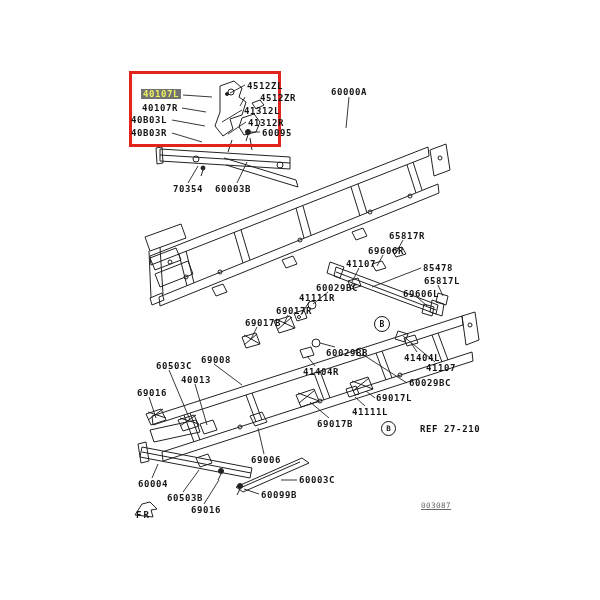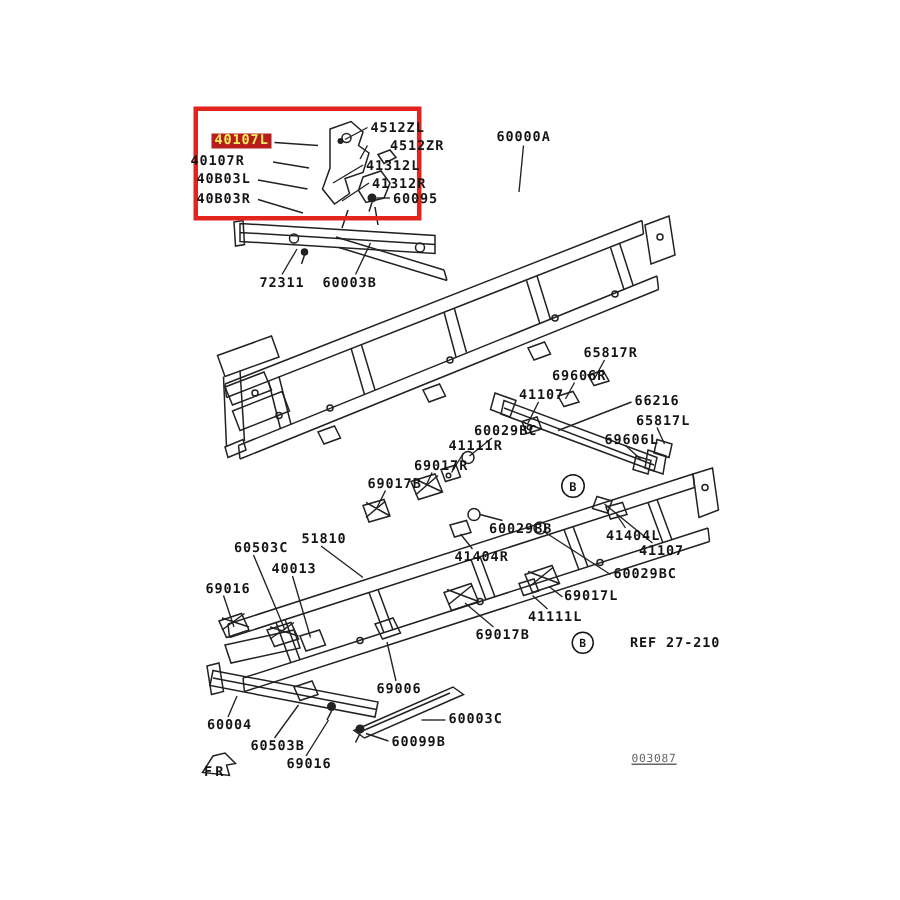--- a/index.html
+++ b/index.html
@@ -1,21 +1,21 @@
 <!DOCTYPE html>
 <html><head>
 <meta charset="utf-8">
 <style>
   html,body{margin:0;padding:0;background:#ffffff;}
   body{width:600px;height:600px;font-family:"DejaVu Sans Mono","Liberation Mono",monospace;}
   .diagram{position:relative;width:600px;height:600px;background:#fff;overflow:hidden;}
   svg.art{position:absolute;left:0;top:0;z-index:1;}
   .selbox{position:absolute;left:129px;top:71px;width:146px;height:70px;border:3px solid #e3241c;z-index:2;}
   .lbl{position:absolute;z-index:3;font-size:9px;font-weight:bold;letter-spacing:0.6px;line-height:10px;color:#151515;white-space:nowrap;}
-  .lbl.green{background:#b91c1c;color:#eef05e;padding:0 2px;}
+  .lbl.green{background:#737373;color:#eef05e;padding:0 2px;}
   .badge{position:absolute;z-index:3;border:1.2px solid #151515;border-radius:50%;display:flex;align-items:center;justify-content:center;font-size:8px;font-weight:bold;color:#151515;background:#fff;}
   #badge-frame{left:374px;top:316px;width:14px;height:14px;}
   #badge-ref{left:381px;top:421px;width:13px;height:13px;font-size:7.5px;}
   .ref-text{position:absolute;z-index:3;left:420px;top:424px;font-size:9px;font-weight:bold;letter-spacing:0.6px;color:#151515;text-align:center;}
   .fr{position:absolute;z-index:3;left:136px;top:510px;font-size:9px;font-weight:bold;letter-spacing:2px;color:#151515;}
   .sheet{position:absolute;z-index:3;left:421px;top:501px;font-size:7.5px;letter-spacing:0.5px;color:#666;text-decoration:underline;}
 </style>
 </head>
 <body>
 
@@ -179,51 +179,51 @@
     </g>
 
     <g stroke="#222" stroke-width="1" fill="none">
       <path d="M150,502 L157,509 L151,510 L153,517 L135,515 L142,504 Z"></path>
     </g>
   </svg>
 
   <div class="selbox"></div>
 
   <div class="lbl green" style="left:141px;top:89px">40107L</div>
-  <div class="lbl" style="left:127px;top:103px">40107R</div>
+  <div class="lbl" style="left:142px;top:103px">40107R</div>
   <div class="lbl" style="left:131px;top:115px">40B03L</div>
   <div class="lbl" style="left:131px;top:128px">40B03R</div>
   <div class="lbl" style="left:247px;top:81px">4512ZL</div>
   <div class="lbl" style="left:260px;top:93px">4512ZR</div>
   <div class="lbl" style="left:244px;top:106px">41312L</div>
   <div class="lbl" style="left:248px;top:118px">41312R</div>
   <div class="lbl" style="left:262px;top:128px">60095</div>
-  <div class="lbl" style="left:173px;top:184px">72311</div>
+  <div class="lbl" style="left:173px;top:184px">70354</div>
   <div class="lbl" style="left:215px;top:184px">60003B</div>
   <div class="lbl" style="left:331px;top:87px">60000A</div>
   <div class="lbl" style="left:389px;top:231px">65817R</div>
   <div class="lbl" style="left:368px;top:246px">69606R</div>
   <div class="lbl" style="left:346px;top:259px">41107</div>
-  <div class="lbl" style="left:423px;top:263px">66216</div>
+  <div class="lbl" style="left:423px;top:263px">85478</div>
   <div class="lbl" style="left:424px;top:276px">65817L</div>
   <div class="lbl" style="left:403px;top:289px">69606L</div>
   <div class="lbl" style="left:316px;top:283px">60029BC</div>
   <div class="lbl" style="left:299px;top:293px">41111R</div>
   <div class="lbl" style="left:276px;top:306px">69017R</div>
   <div class="lbl" style="left:245px;top:318px">69017B</div>
   <div class="lbl" style="left:326px;top:348px">60029BB</div>
   <div class="lbl" style="left:303px;top:367px">41404R</div>
   <div class="lbl" style="left:404px;top:353px">41404L</div>
   <div class="lbl" style="left:426px;top:363px">41107</div>
   <div class="lbl" style="left:409px;top:378px">60029BC</div>
   <div class="lbl" style="left:376px;top:393px">69017L</div>
   <div class="lbl" style="left:352px;top:407px">41111L</div>
   <div class="lbl" style="left:317px;top:419px">69017B</div>
   <div class="lbl" style="left:156px;top:361px">60503C</div>
-  <div class="lbl" style="left:201px;top:355px">51810</div>
+  <div class="lbl" style="left:201px;top:355px">69008</div>
   <div class="lbl" style="left:181px;top:375px">40013</div>
   <div class="lbl" style="left:137px;top:388px">69016</div>
   <div class="lbl" style="left:251px;top:455px">69006</div>
   <div class="lbl" style="left:138px;top:479px">60004</div>
   <div class="lbl" style="left:299px;top:475px">60003C</div>
   <div class="lbl" style="left:261px;top:490px">60099B</div>
   <div class="lbl" style="left:167px;top:493px">60503B</div>
   <div class="lbl" style="left:191px;top:505px">69016</div>
 
   <div class="badge" id="badge-frame">B</div>

